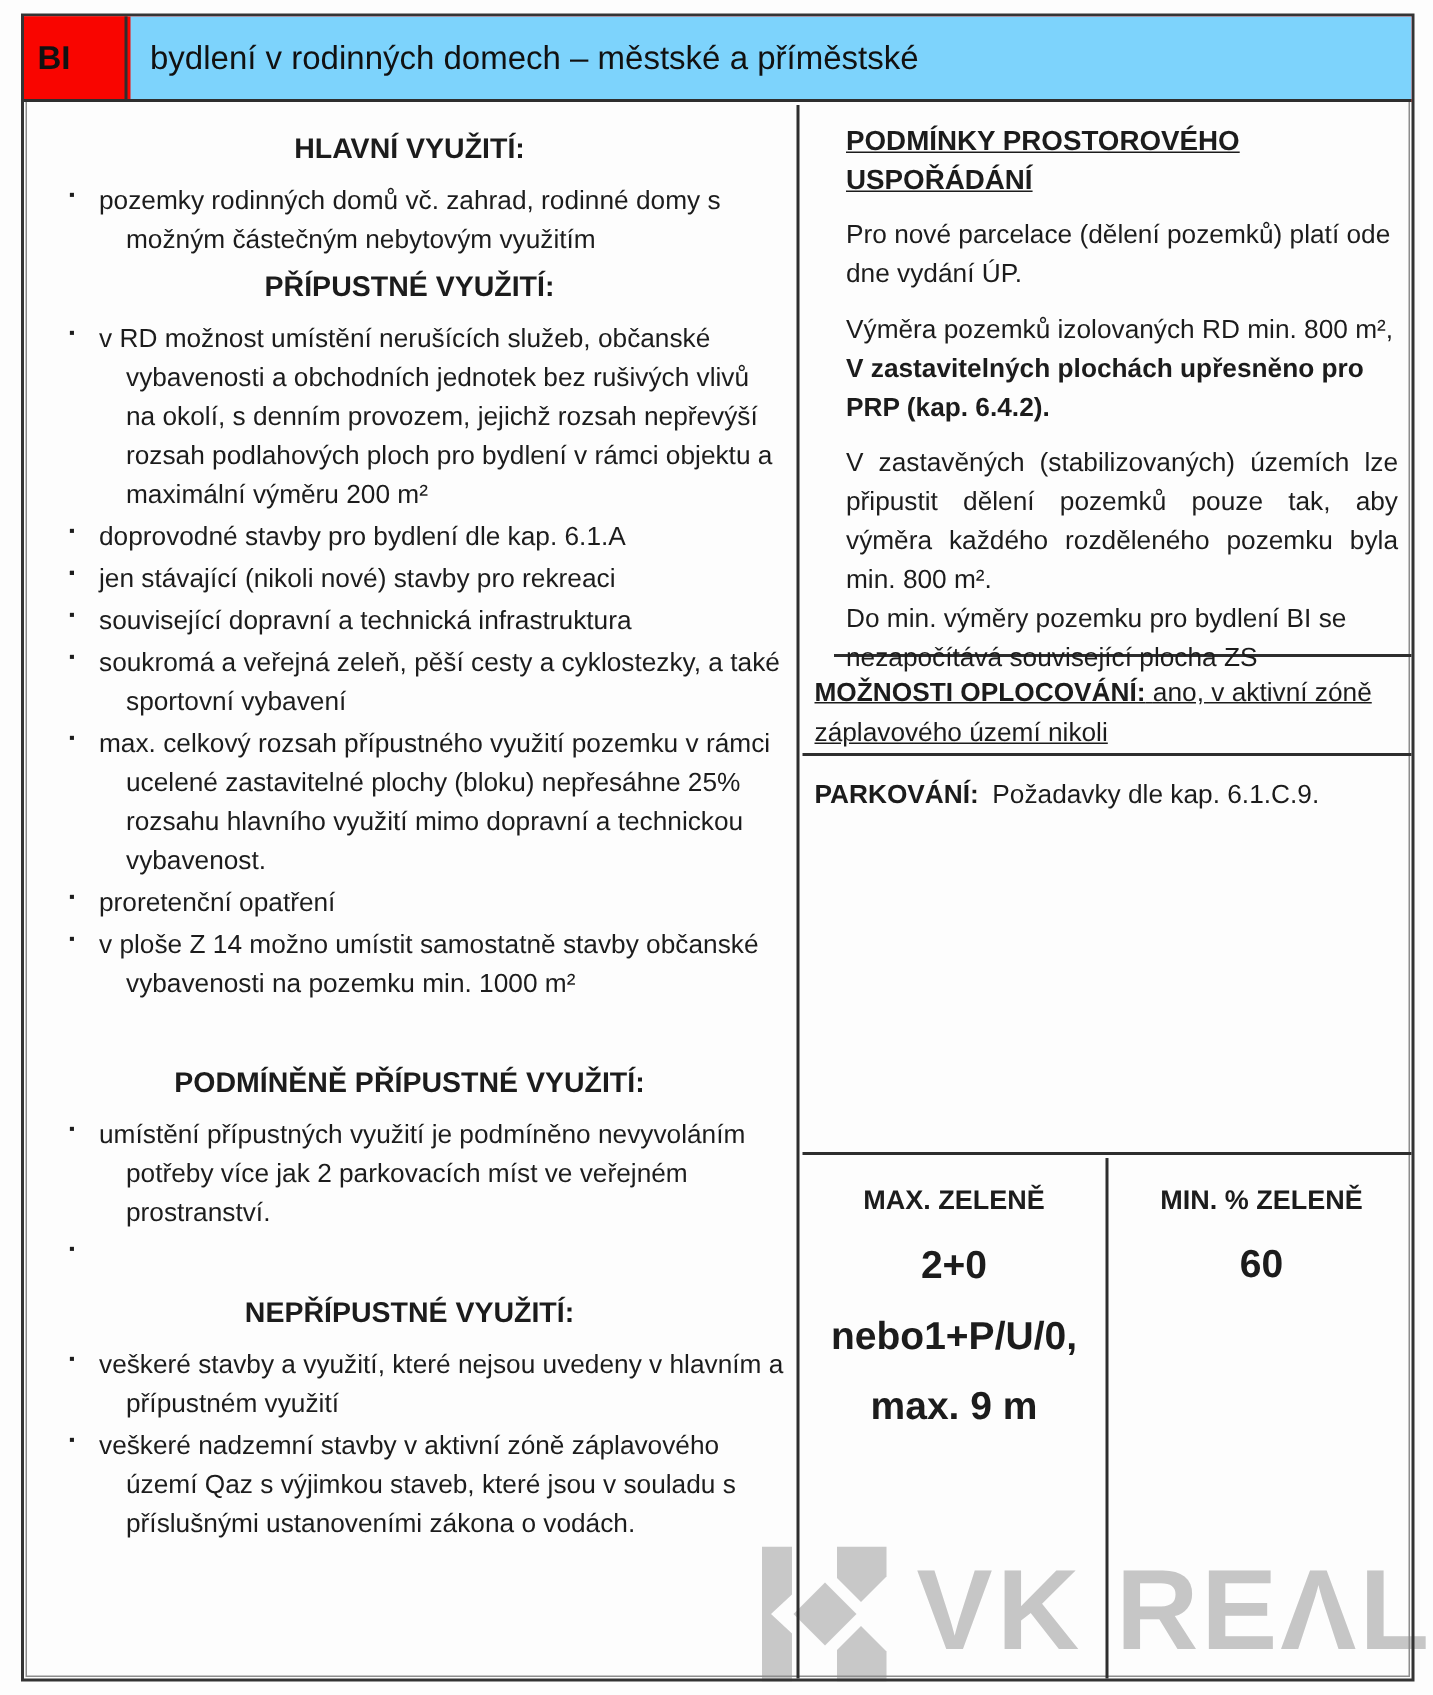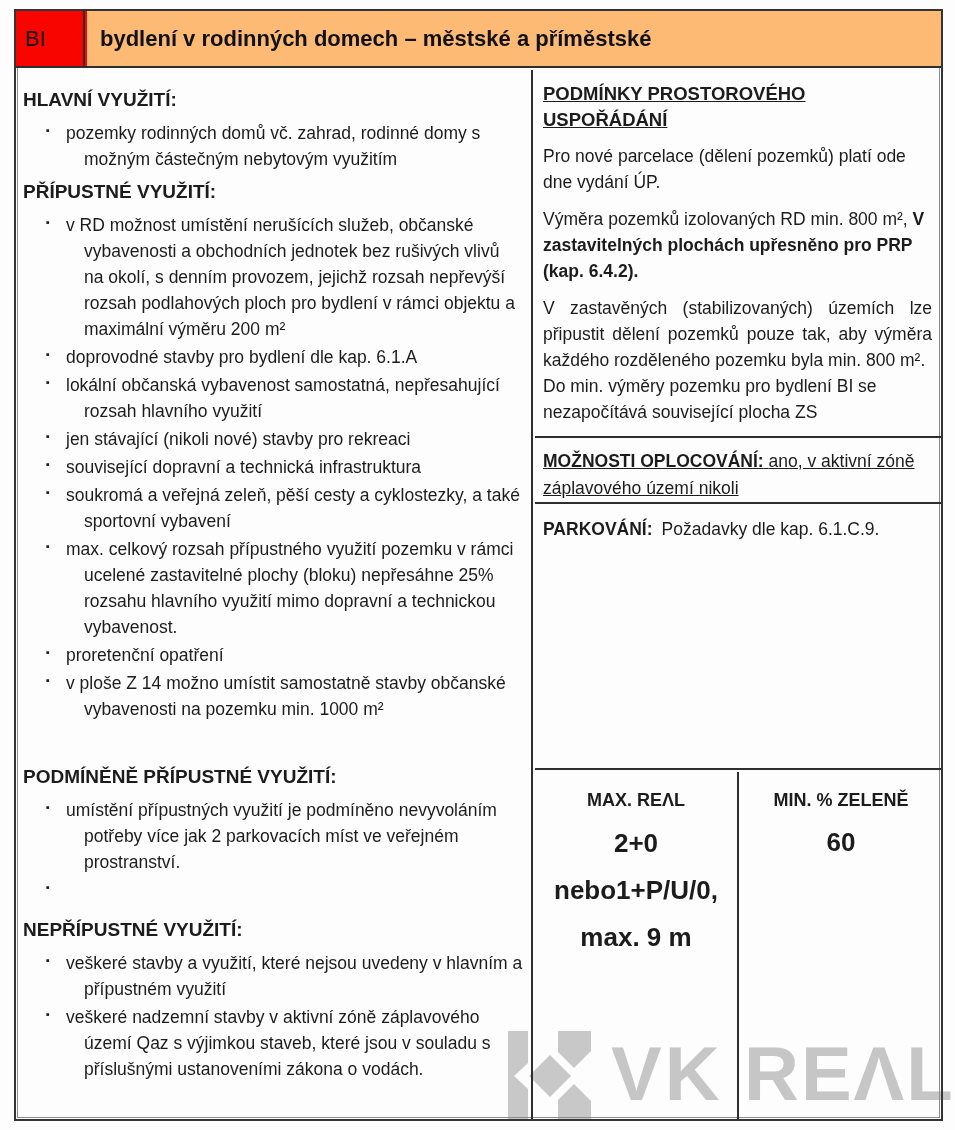--- a/index.html
+++ b/index.html
@@ -13,33 +13,33 @@
   
   .table{
     position:absolute;left:14px;top:9px;width:925px;height:1108px;
     border:2px solid #343434;z-index:2;
   }
   .inner-line{position:absolute;inset:1px;border:1px solid #8d8d8d;pointer-events:none;}
   .cell{position:absolute;box-sizing:border-box;background:transparent;}
   
   .hdr{left:0;top:0;width:100%;height:57px;background:#f90500;border-bottom:2px solid #2e2e2e;}
   .hdr-code{left:0;top:0;width:69px;height:55px;background:#f90500;border-right:2px solid #2e2e2e;
-    display:flex;align-items:center;padding-left:9px;font-weight:normal;font-size:22px;color:#111;}
-  .hdr-title{left:71px;top:0;right:0;height:55px;background:#fdba74;
-    display:flex;align-items:center;padding-left:13px;font-weight:bold;font-size:22px;color:#111;}
+    display:flex;align-items:center;padding-left:9px;font-weight:bold;font-size:22px;color:#111;}
+  .hdr-title{left:71px;top:0;right:0;height:55px;background:#7dd3fc;
+    display:flex;align-items:center;padding-left:13px;font-weight:normal;font-size:22px;color:#111;}
   
   .left-cell{left:0;top:59px;width:517px;bottom:0;border-right:2px solid #2e2e2e;
     padding:10px 8px 0 6px;font-size:17.5px;line-height:26px;}
   .col-title{font-weight:bold;font-size:19px;text-decoration:underline;margin:2px 0 8px 1px;}
-  .sec-head{font-weight:bold;font-size:19px;margin:7px 0 7px 1px;}
+  .sec-head{font-weight:bold;font-size:19px;margin:7px 0 7px 1px;text-align:center;}
   .li{position:relative;padding-left:62px;text-indent:-18px;margin:0 0 2px 0;}
   .li .dot{position:absolute;left:24px;top:-3px;font-size:11px;text-indent:0;}
   .gap{height:33px;}
   
-  .rA{left:519px;top:59px;right:0;height:368px;border-bottom:2px solid #2e2e2e;
+  .rA{left:540px;top:59px;right:0;height:368px;border-bottom:2px solid #2e2e2e;
     padding:9px 9px 0 8px;font-size:17.5px;line-height:26px;}
   .rA .rtitle{font-weight:bold;font-size:18.5px;text-decoration:underline;margin:2px 0 10px 0;}
   .rA p{margin:0 0 11px 0;}
   .rA .just{text-align:justify;margin-bottom:0;}
   .rA .nogap{margin:0;}
   .b{font-weight:bold;}
   .rB{left:519px;top:429px;right:0;height:64px;border-bottom:2px solid #2e2e2e;
     padding:8px 9px 0 8px;font-size:17.5px;line-height:27px;text-decoration:underline;}
   .rC{left:519px;top:495px;right:0;height:264px;border-bottom:2px solid #2e2e2e;
     padding:10px 9px 0 8px;font-size:17.5px;line-height:27px;}
@@ -67,21 +67,21 @@
   <div class="cell hdr-title">bydlení v rodinných domech – městské a příměstské</div>
 
   <div class="cell left-cell">
 
     <div class="sec-head">HLAVNÍ VYUŽITÍ:</div>
     <div class="li"><span class="dot">▪</span><span>pozemky rodinných domů vč. zahrad, rodinné domy s možným částečným nebytovým využitím</span></div>
 
     <div class="sec-head">PŘÍPUSTNÉ VYUŽITÍ:</div>
     <div class="li"><span class="dot">▪</span><span>v RD možnost umístění nerušících služeb, občanské vybavenosti a obchodních jednotek bez rušivých vlivů na okolí, s denním provozem, jejichž rozsah nepřevýší rozsah podlahových ploch pro bydlení v rámci objektu a maximální výměru 200 m²</span></div>
     <div class="li"><span class="dot">▪</span><span>doprovodné stavby pro bydlení dle kap. 6.1.A</span></div>
-    <div class="li"><span class="dot">▪</span><span>lokální občanská vybavenost samostatná, nepřesahující rozsah hlavního využití</span></div>
+    <div class="li"><span class="dot">▪</span></div>
     <div class="li"><span class="dot">▪</span><span>jen stávající (nikoli nové) stavby pro rekreaci</span></div>
     <div class="li"><span class="dot">▪</span><span>související dopravní a technická infrastruktura</span></div>
     <div class="li"><span class="dot">▪</span><span>soukromá a veřejná zeleň, pěší cesty a cyklostezky, a také sportovní vybavení</span></div>
     <div class="li"><span class="dot">▪</span><span>max. celkový rozsah přípustného využití pozemku v rámci ucelené zastavitelné plochy (bloku) nepřesáhne 25% rozsahu hlavního využití mimo dopravní a technickou vybavenost.</span></div>
     <div class="li"><span class="dot">▪</span><span>proretenční opatření</span></div>
     <div class="li"><span class="dot">▪</span><span>v ploše Z 14 možno umístit samostatně stavby občanské vybavenosti na pozemku min. 1000 m²</span></div>
 
     <div class="gap"></div>
     <div class="sec-head">PODMÍNĚNĚ PŘÍPUSTNÉ VYUŽITÍ:</div>
     <div class="li"><span class="dot">▪</span><span>umístění přípustných využití je podmíněno nevyvoláním potřeby více jak 2 parkovacích míst ve veřejném prostranství.</span></div>
@@ -107,21 +107,21 @@
     <span class="b">MOŽNOSTI OPLOCOVÁNÍ:</span>
 <span>ano, v aktivní zóně záplavového území nikoli</span>
   </div>
 
   <div class="cell rC">
     <span class="b">PARKOVÁNÍ:</span><span class="val">Požadavky dle kap. 6.1.C.9.</span>
   </div>
 
   <div class="cell rD">
     <div class="cell rD-left">
-      <div class="mini-head">MAX. REΛL</div>
+      <div class="mini-head">MAX. ZELENĚ</div>
       <div class="big-line">2+0</div>
       <div class="big-line">nebo1+P/U/0,</div>
       <div class="big-line">max. 9 m</div>
     </div>
     <div class="cell rD-right">
       <div class="mini-head">MIN. % ZELENĚ</div>
       <div class="big-val">60</div>
     </div>
   </div>
 </div>

